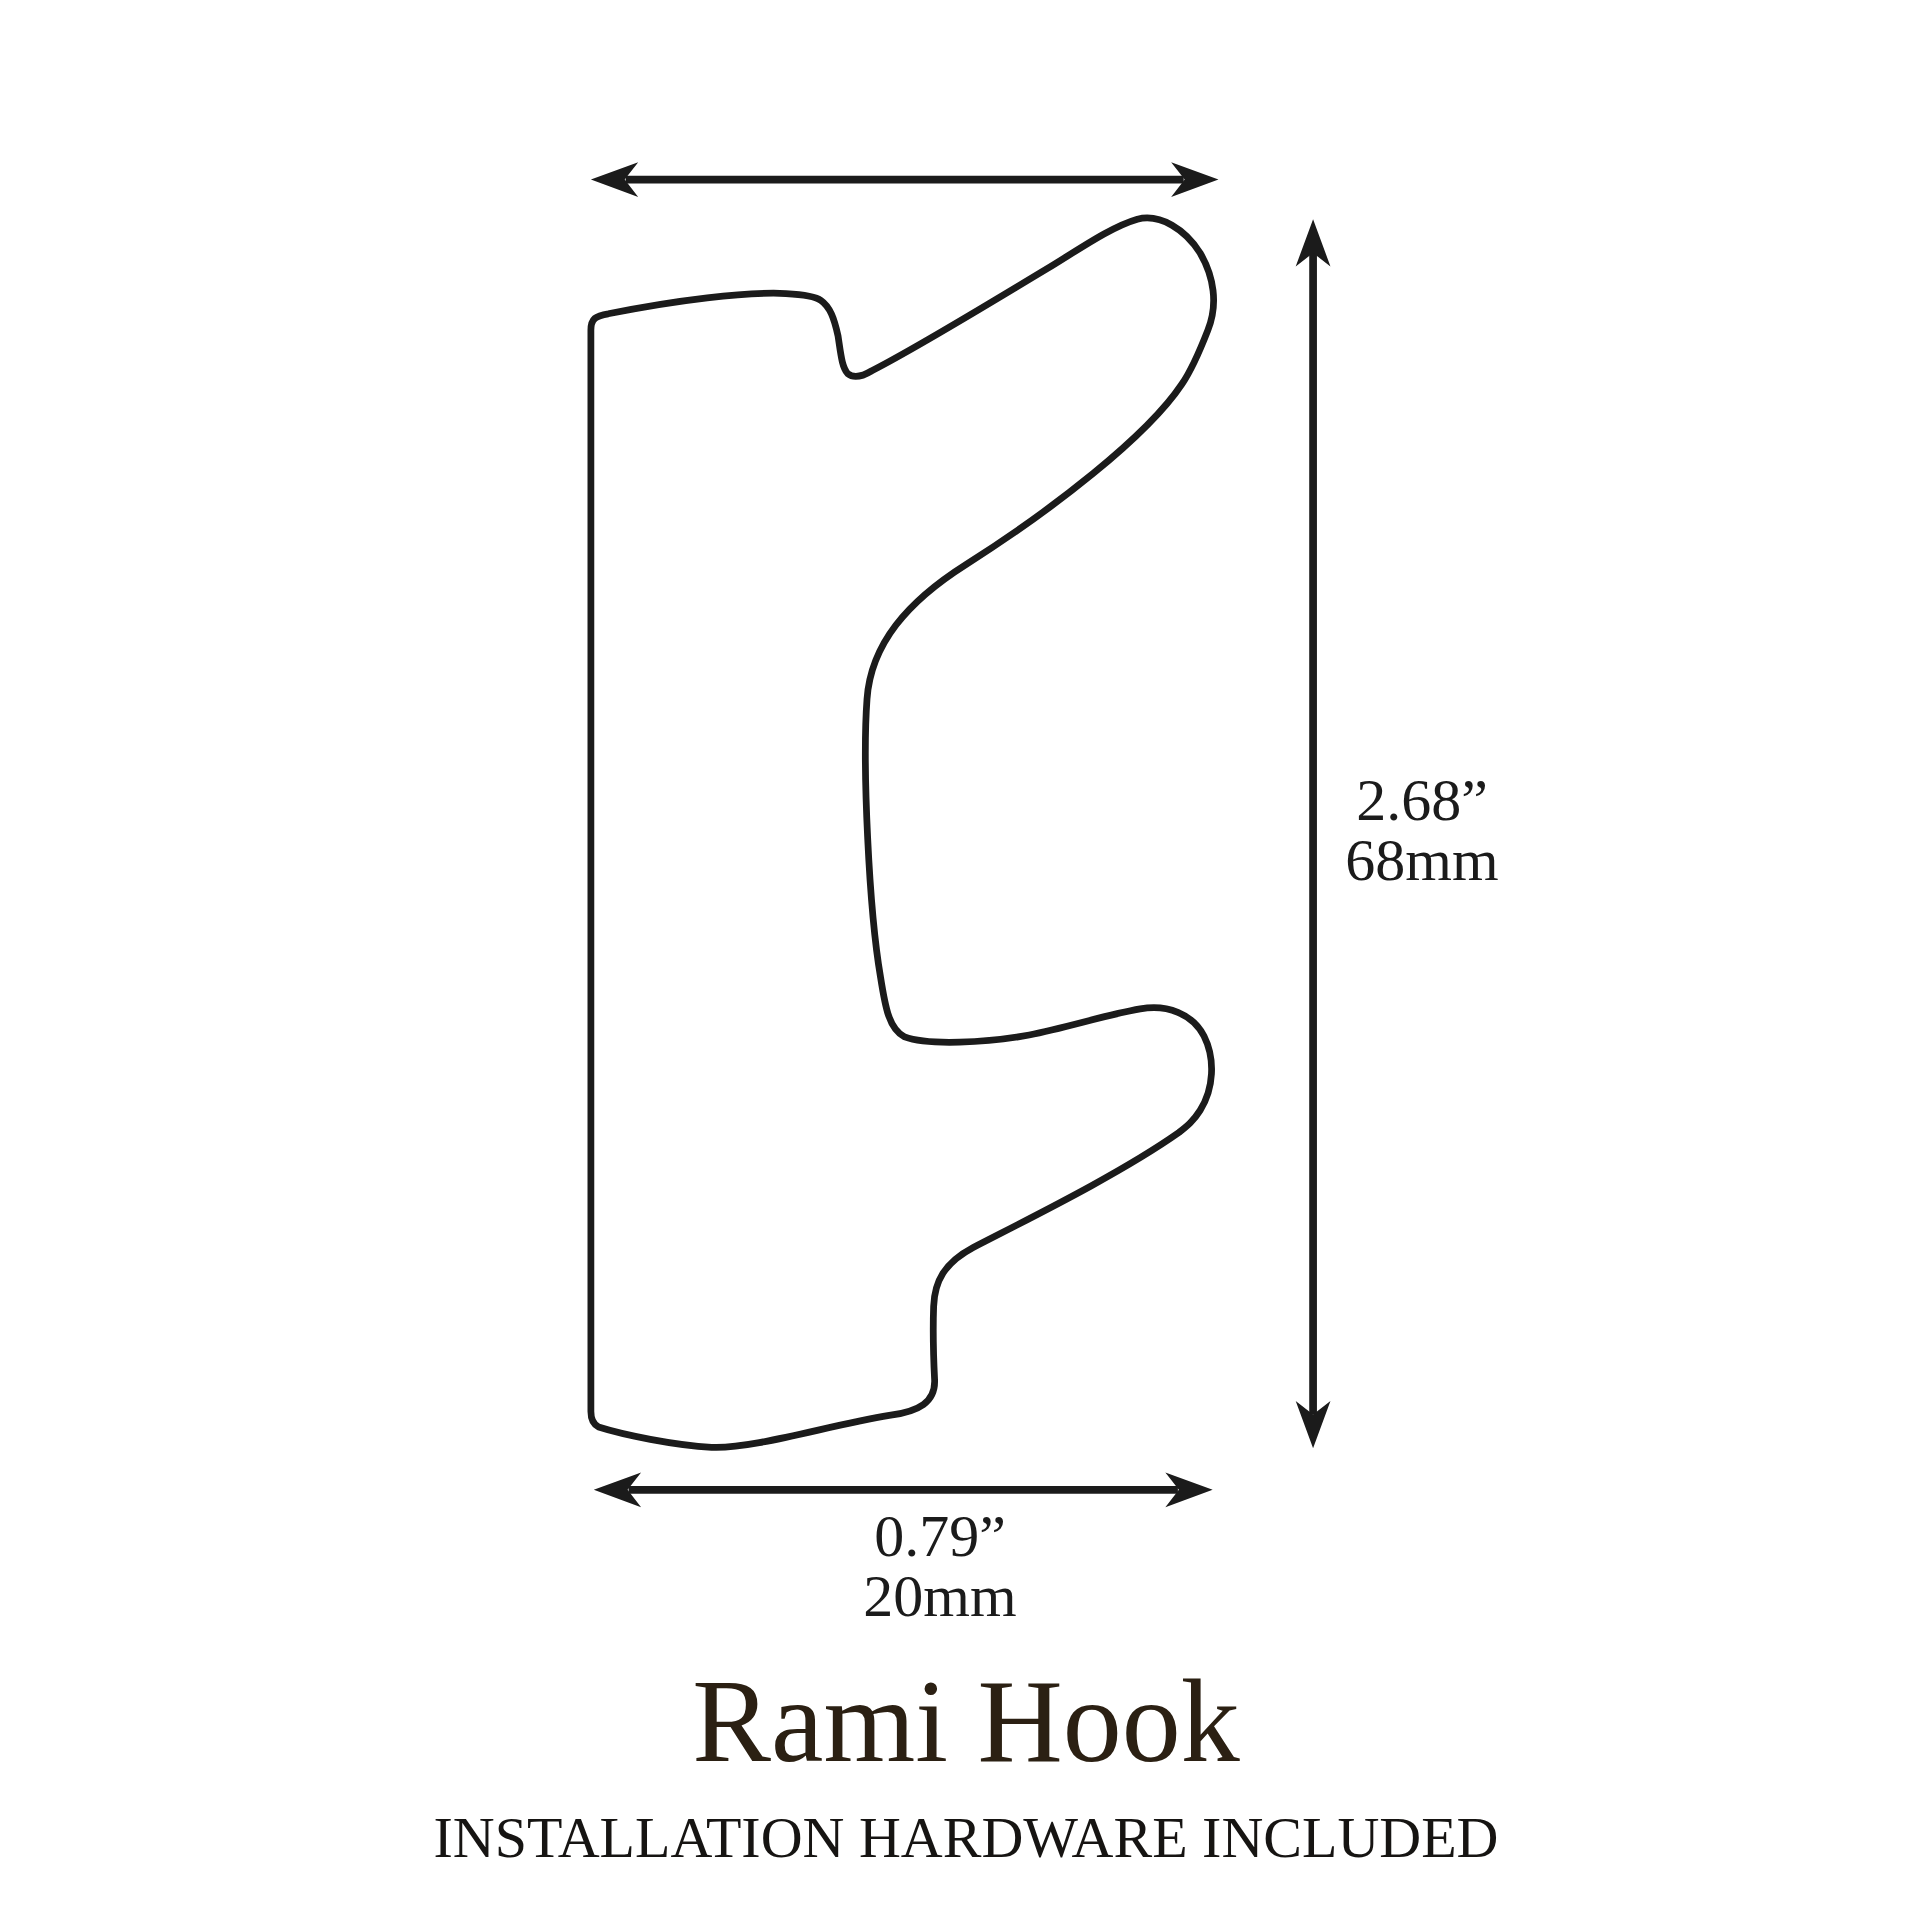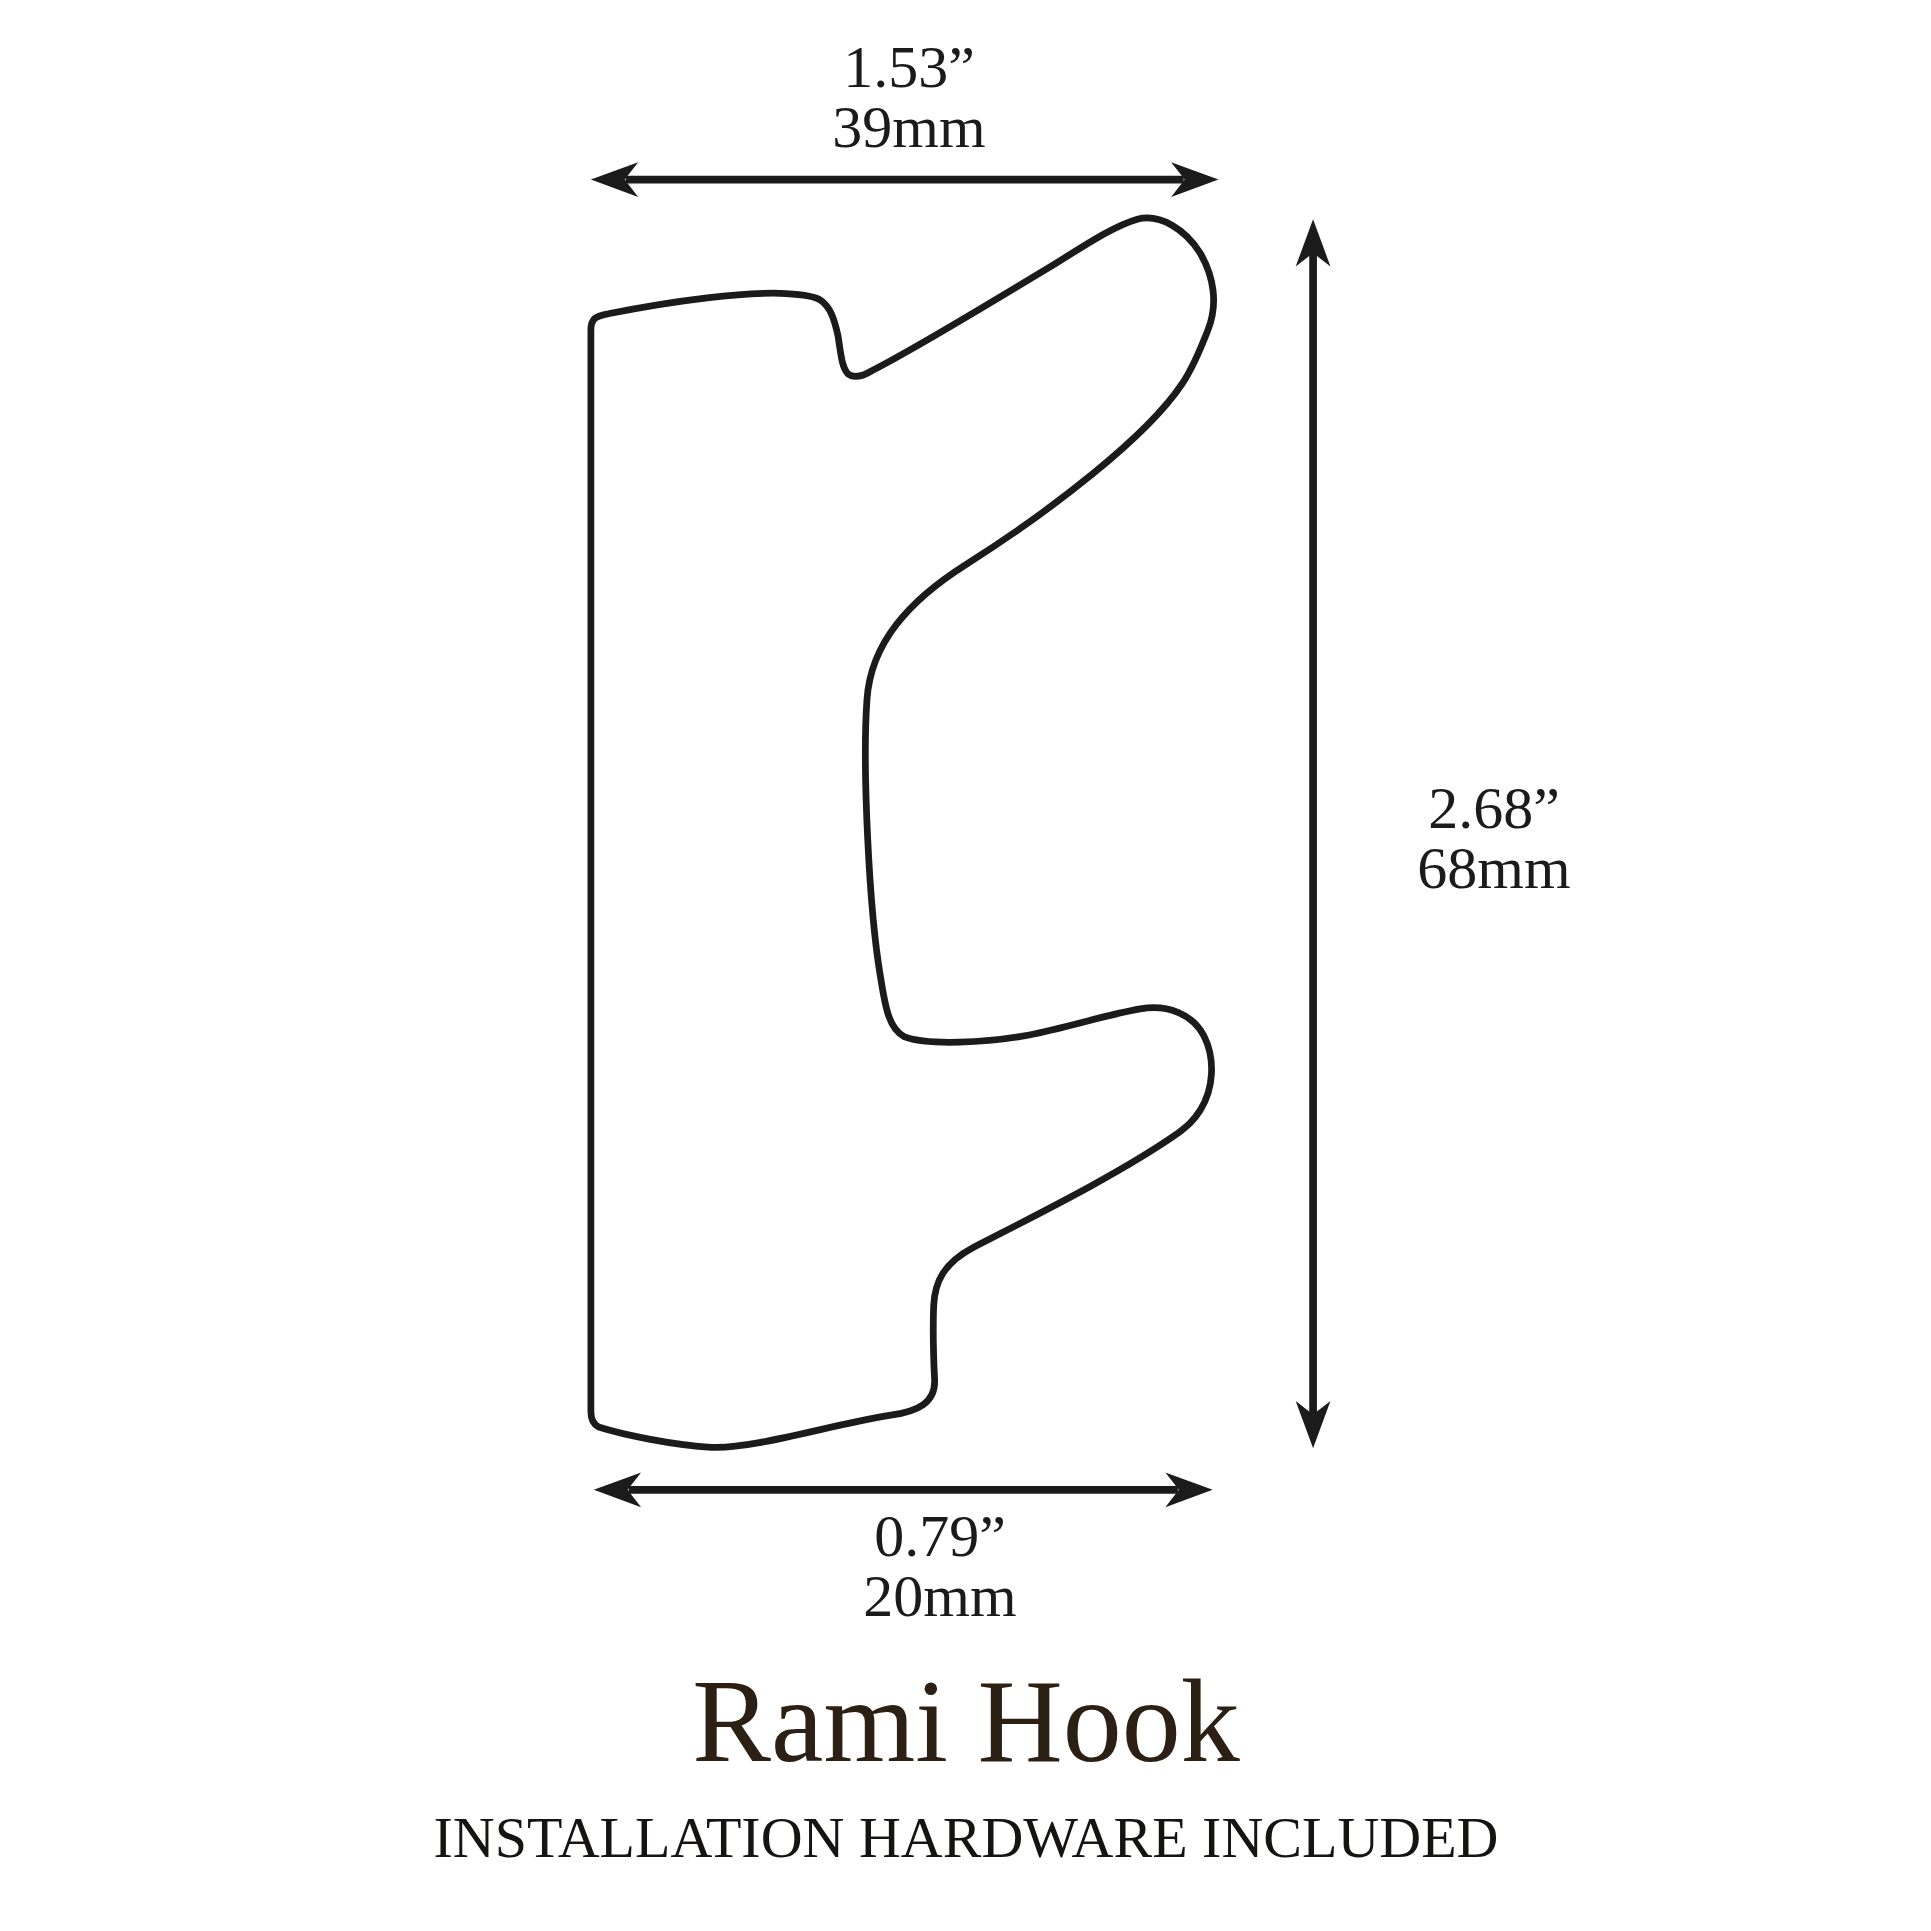--- a/index.html
+++ b/index.html
@@ -55,21 +55,21 @@
     left: 966px;
     top: 1809px;
     transform: translateX(-50%);
     font-size: 58px;
     line-height: 58px;
     color: #161412;
     letter-spacing: 0px;
     white-space: nowrap;
   }
   .label-width  { left: 909px;  top: 37px;   }
-  .label-height { left: 1494px; top: 770px; margin-top: 8px;  }
+  .label-height { left: 1422px; top: 770px;  }
   .label-depth  { left: 940px;  top: 1506px; }
 </style>
 </head>
 <body>
 
 <div class="canvas">
 
   <svg class="diagram-svg" viewBox="0 0 2000 2000" xmlns="http://www.w3.org/2000/svg">
 
     <path class="hook-outline" d="M 612 342
@@ -114,24 +114,20 @@
       <polygon points="1360,1500 1342,1451 1360,1465 1378,1451" fill="#1b1b1b"></polygon>
     </g>
 
     <g>
       <line class="dim-shaft" x1="651" y1="1543" x2="1220" y2="1543" stroke="#1b1b1b"></line>
       <polygon points="615,1543 664,1525 650,1543 664,1561" fill="#1b1b1b"></polygon>
       <polygon points="1256,1543 1207,1525 1221,1543 1207,1561" fill="#1b1b1b"></polygon>
     </g>
   </svg>
 
-  <div class="dim-label label-width">
-    <div>1.53”</div>
-    <div>39mm</div>
-  </div>
 
   <div class="dim-label label-height">
     <div>2.68”</div>
     <div>68mm</div>
   </div>
 
   <div class="dim-label label-depth">
     <div>0.79”</div>
     <div>20mm</div>
   </div>

